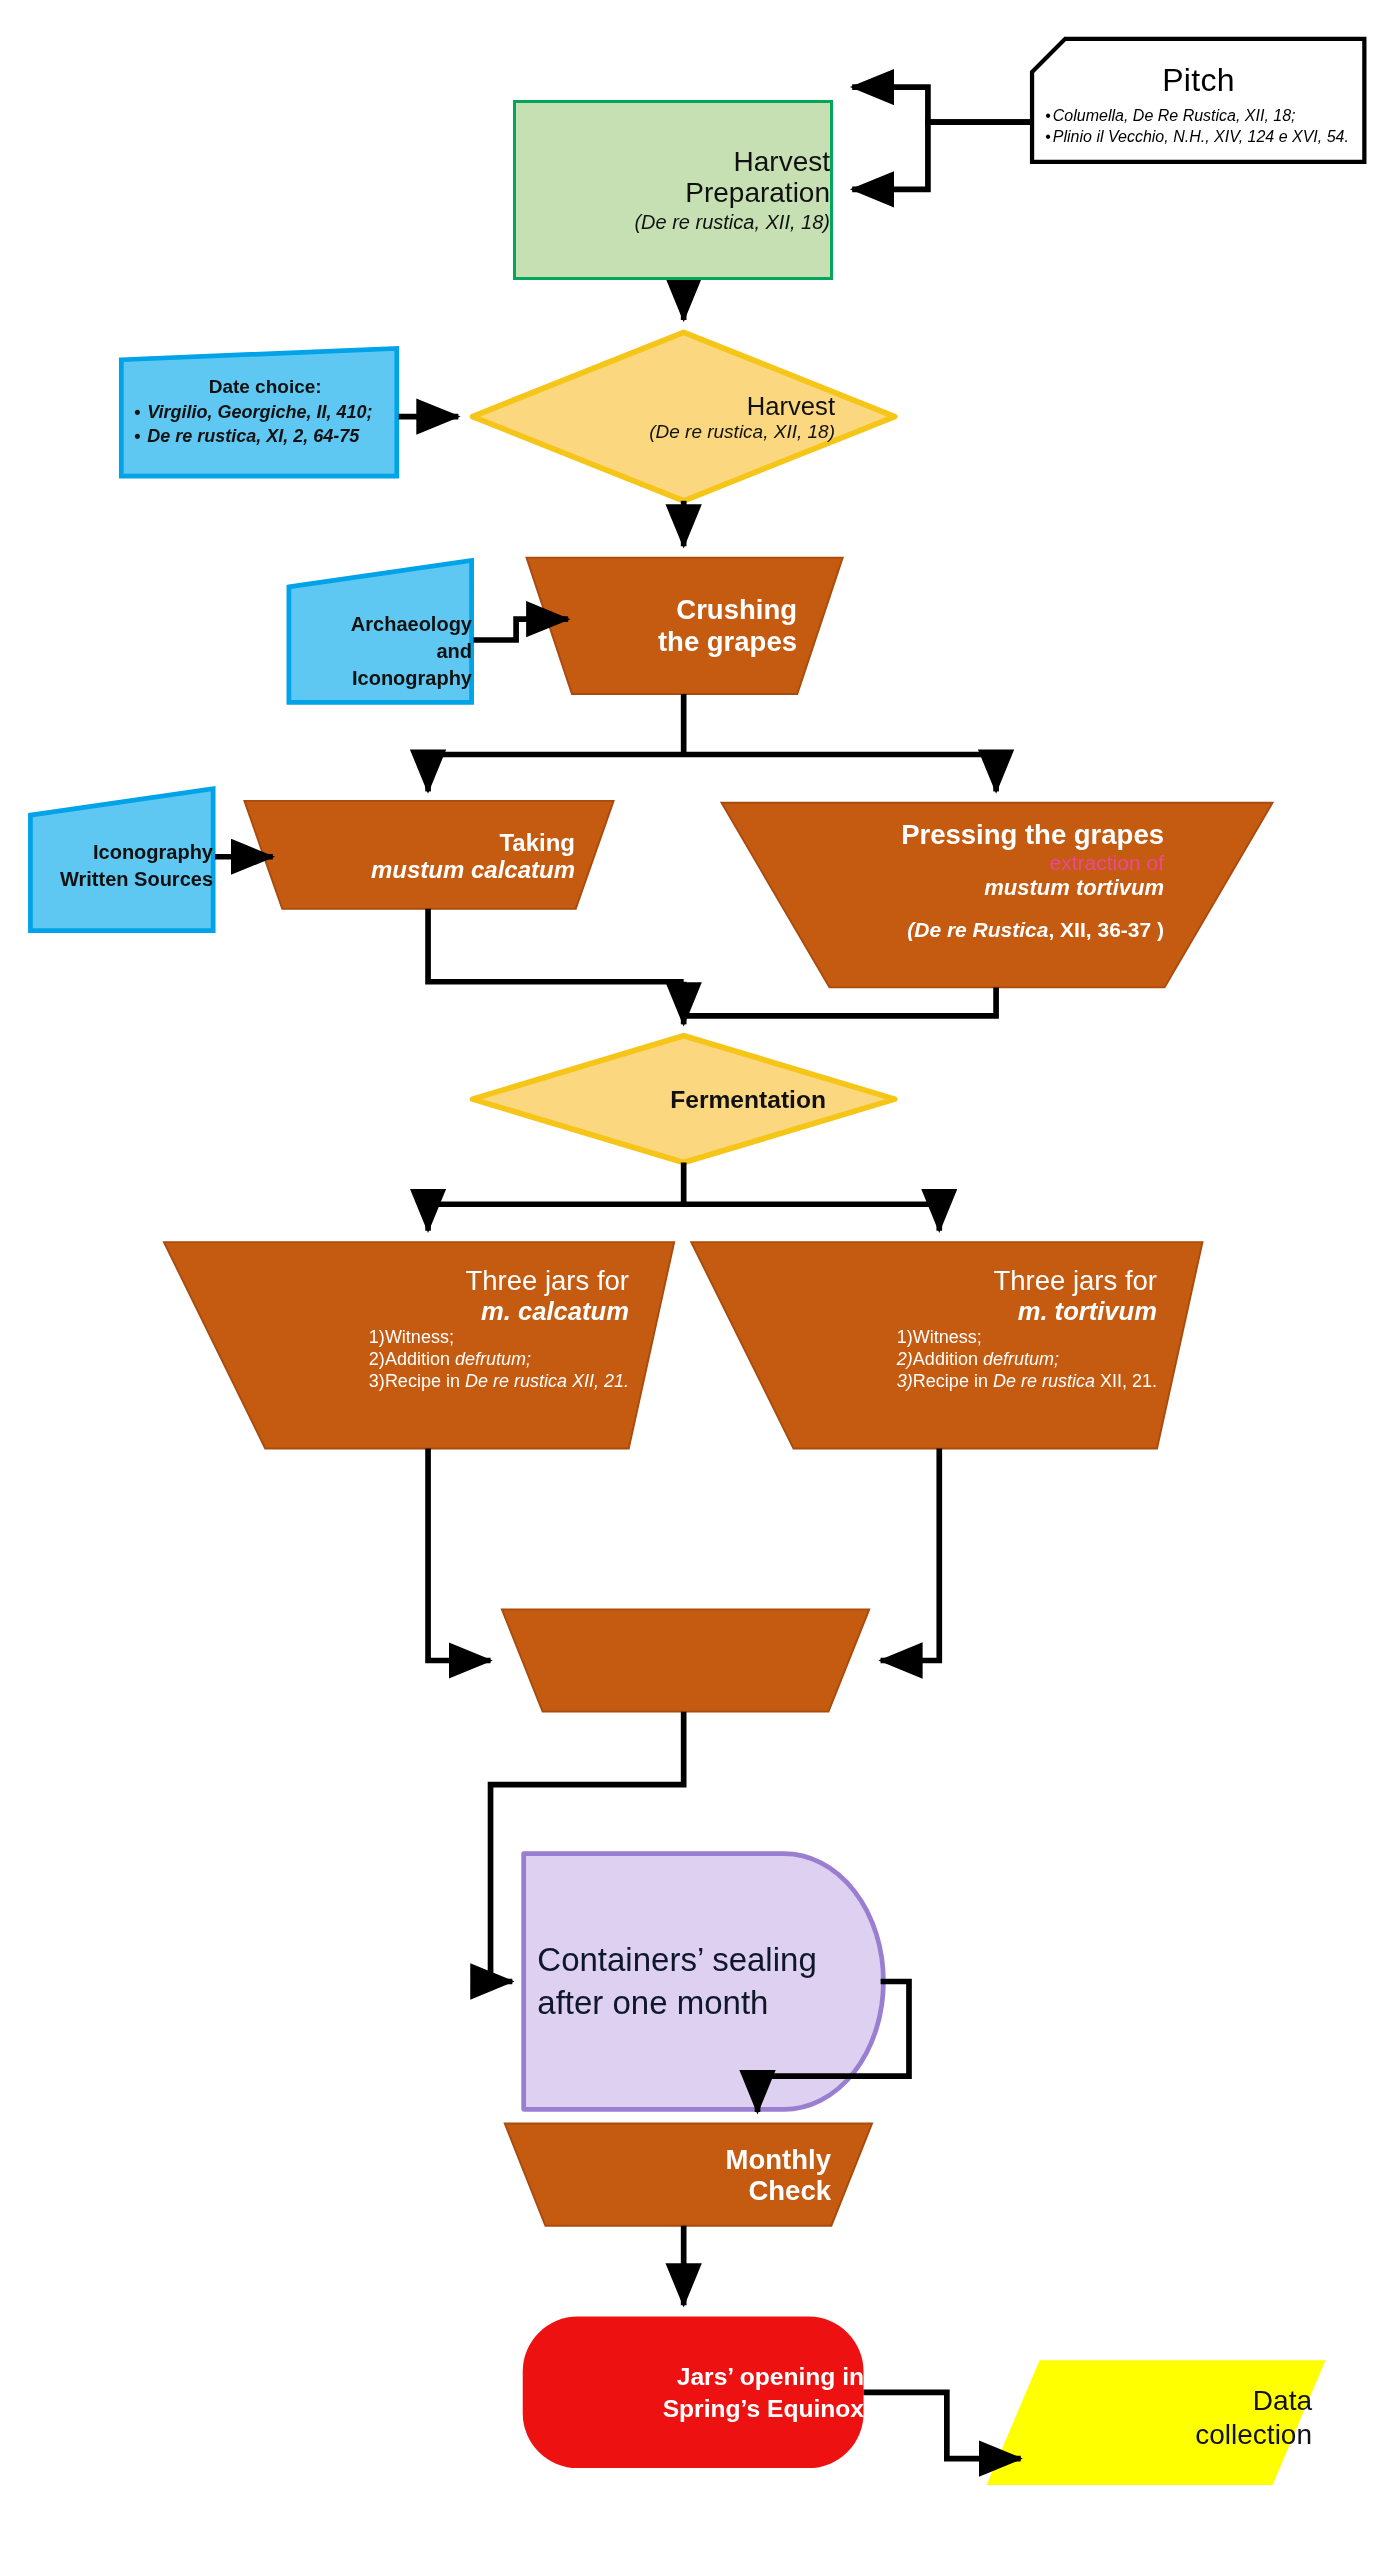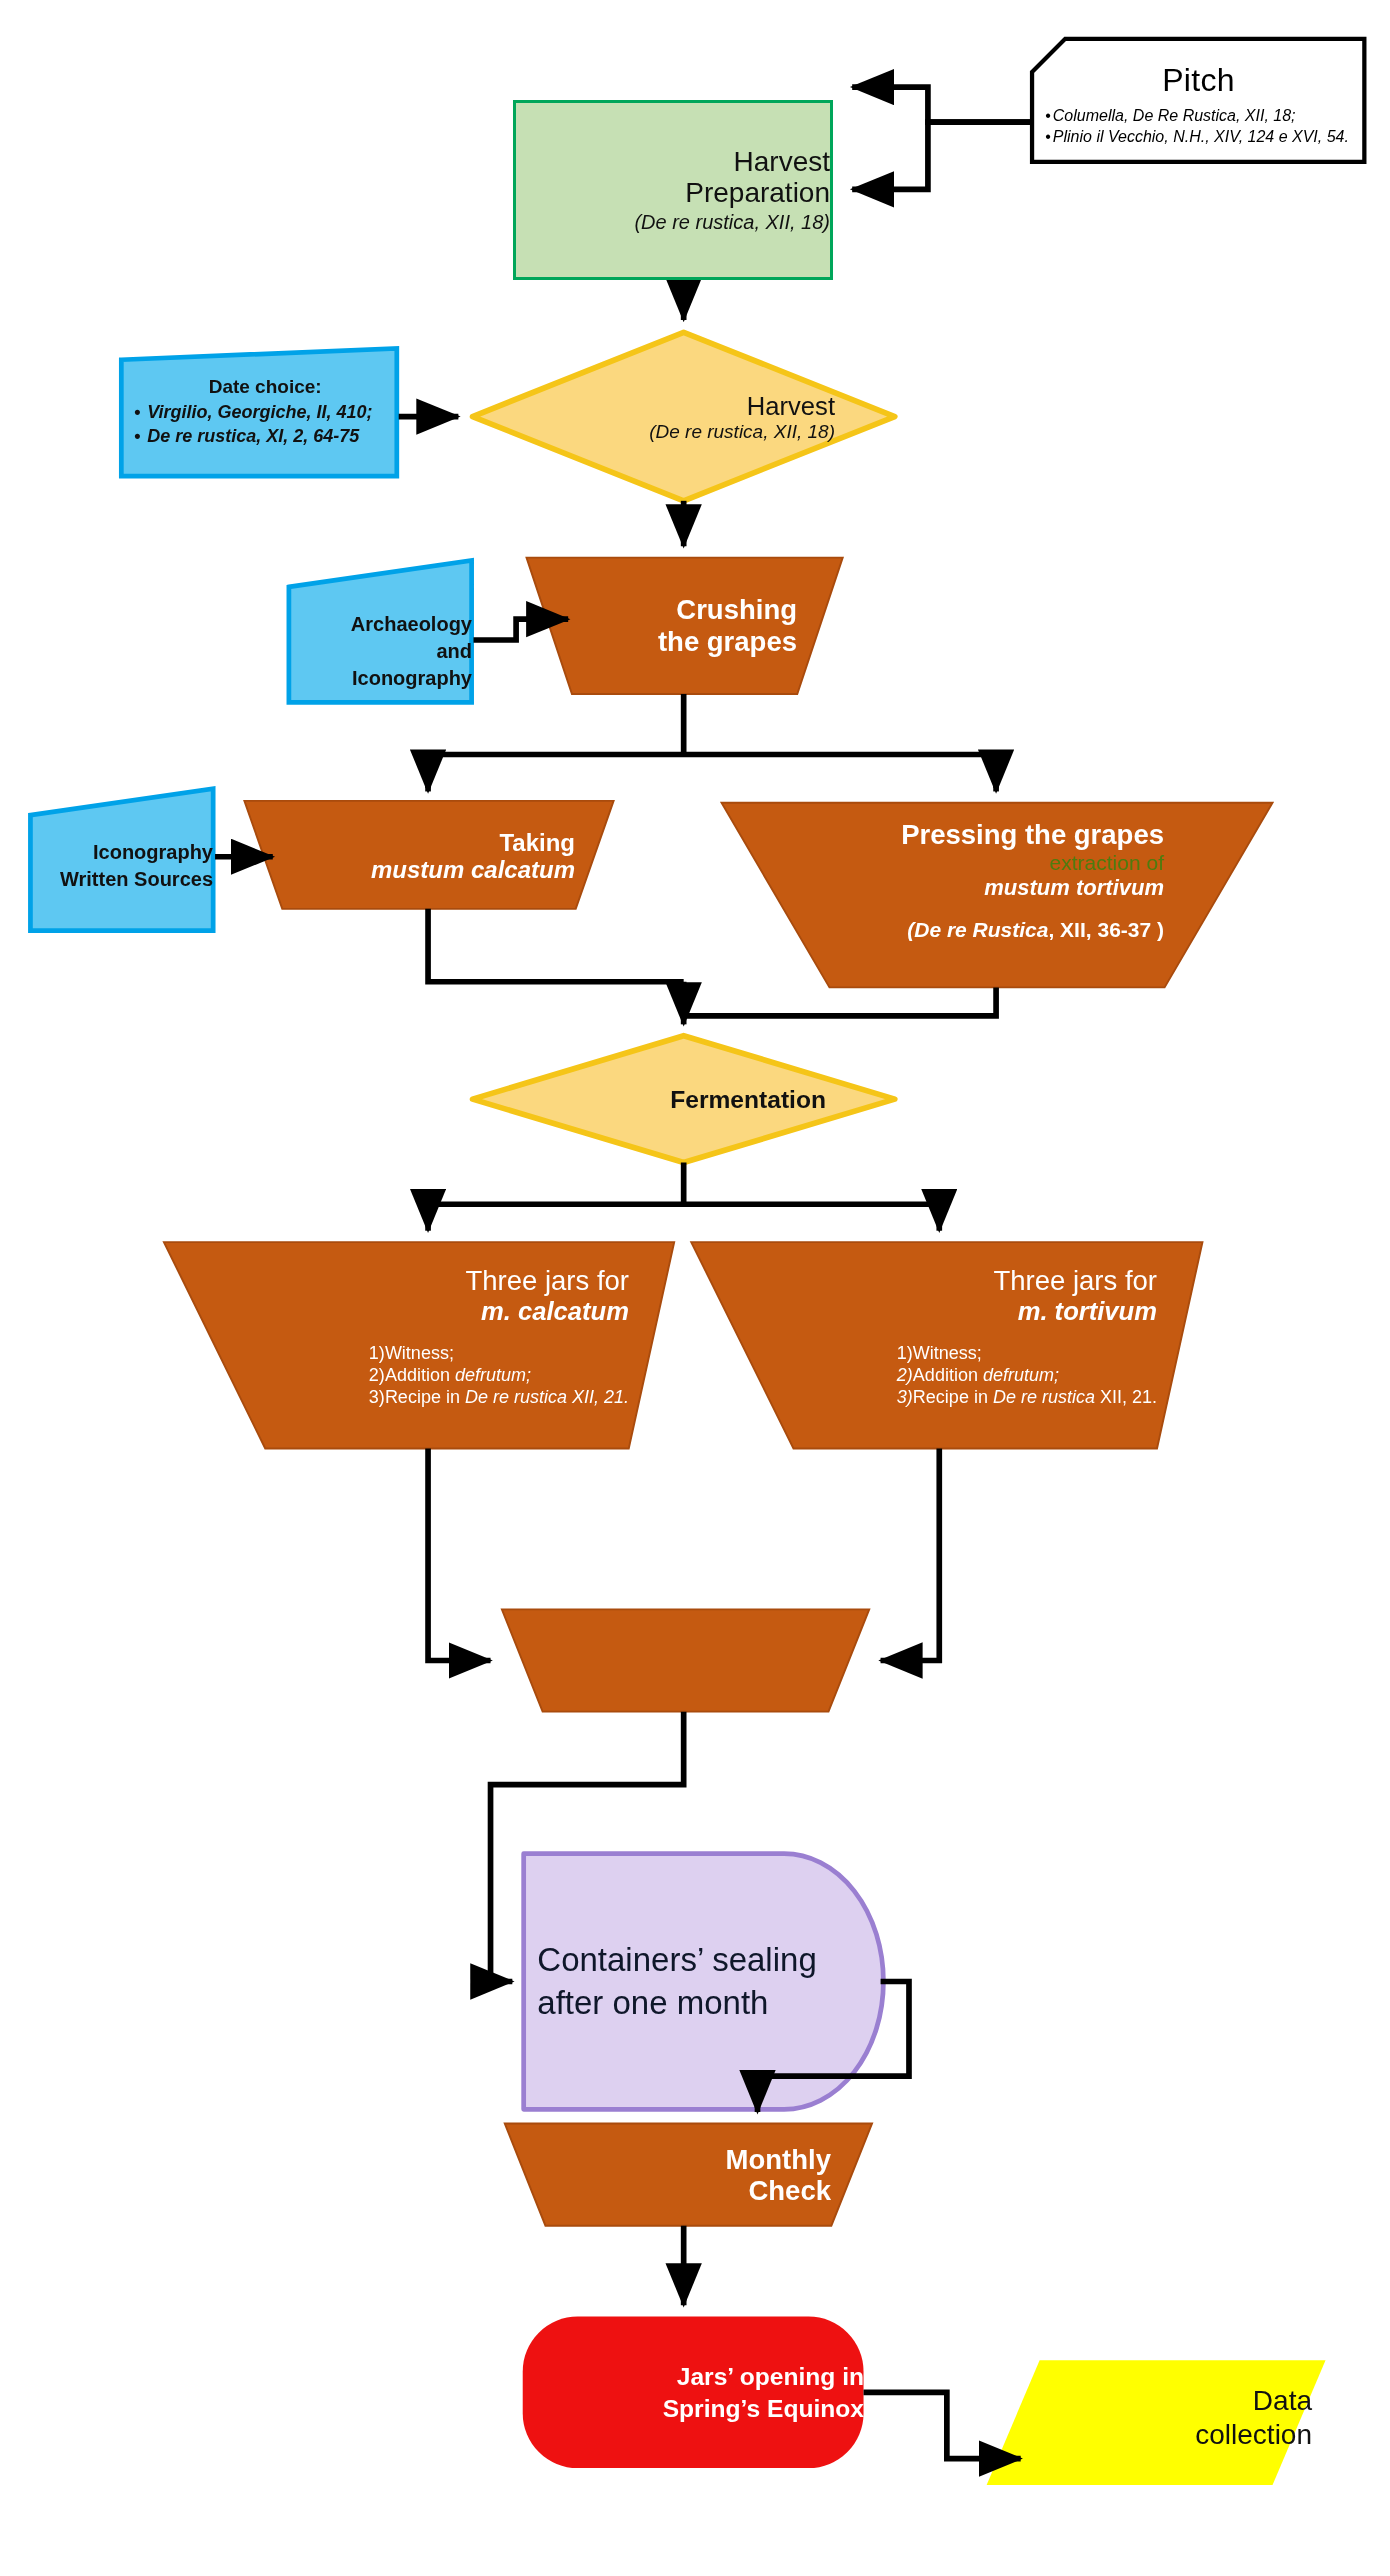--- a/index.html
+++ b/index.html
@@ -66,23 +66,23 @@
   .bluenote .t{ font-size:19px; font-weight:700; color:#111; line-height:1.3;}
   .bluenote ul{ margin:0; padding:0; list-style:none; text-align:left;}
   .bluenote li{ font-size:18px; font-style:italic; font-weight:700; color:#111; line-height:1.35; white-space:nowrap;}
   .bluenote li:before{ content:"\2022"; font-style:normal; margin-right:6.6px;}
   .bluenote .plain{ font-size:20px; font-weight:700; color:#111; line-height:1.35;}
 
   
   .trap .a{ font-size:27.5px; font-weight:700; color:#fff; line-height:1.14;}
   .trap .a.reg{ font-weight:400; }
   .trap .b{ font-size:25.6px; font-weight:700; font-style:italic; color:#fff; line-height:1.15;}
-  .trap .c{ font-size:21px; font-weight:400; color:#4d7c0f; line-height:1.2;}
+  .trap .c{ font-size:21px; font-weight:400; color:#ec4899; line-height:1.2;}
   .trap .d{ font-size:21px; font-weight:700; font-style:italic; color:#fff; line-height:1.2; margin-top:17px;}
-  .trap .list{ text-align:left; margin-top:17px;}
+  .trap .list{ text-align:left; margin-top:1px;}
   .trap .list div{ font-size:18px; color:#fff; line-height:1.22; white-space:nowrap;}
   .it{ font-style:italic; }
 
   
   .dshape .t{ font-size:33px; color:#0f172a; line-height:1.3; }
 
   
   .redbox .t{ font-size:24.6px; font-weight:700; color:#fff; line-height:1.28;}
 
   

